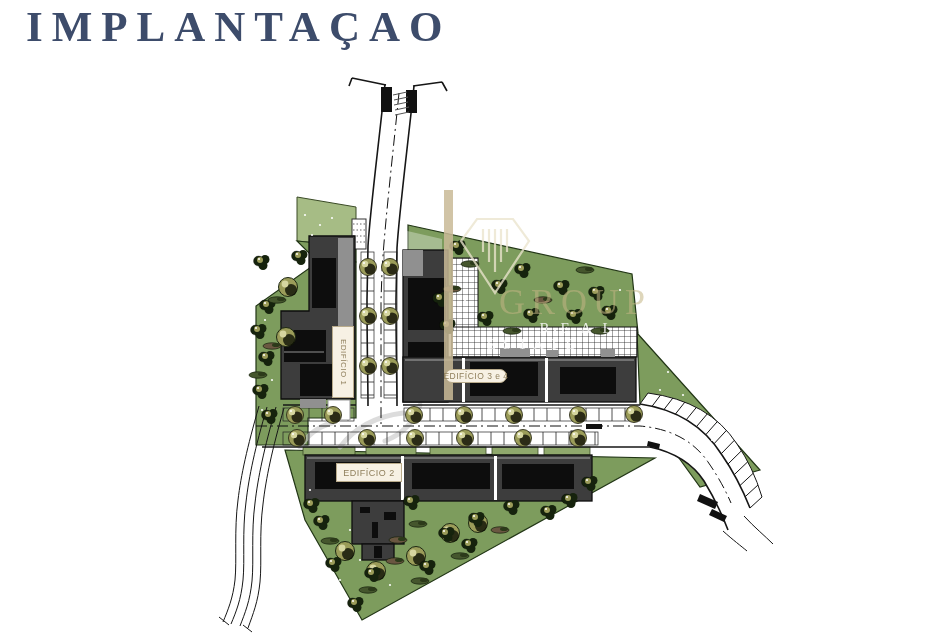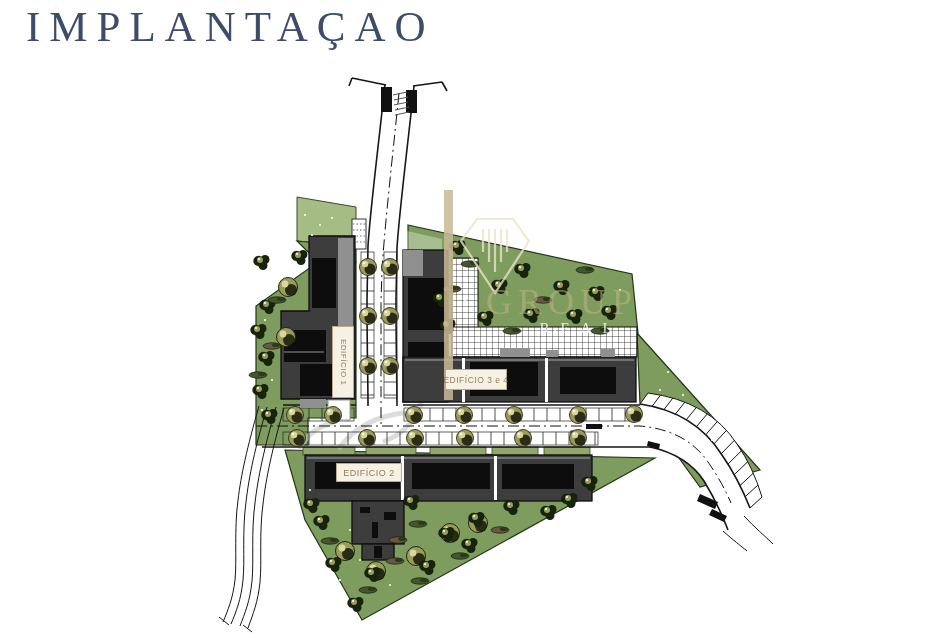--- a/index.html
+++ b/index.html
@@ -4,42 +4,42 @@
 <style>
   :root{
     --title-text:#3d4c6b; --green:#7d9c5d; --green-light:#a6bc85; --green-strip:#8fa86c;
     --building:#3d3d3d; --building-dark:#0d0d0d; --building-light:#909090;
     --label-text:#8f7f5c; --label-bg:#f7f1e4; --tan:#c9ba96; --road:#161616;
   }
   html,body{margin:0;padding:0;background:#fff;}
   .stage{position:relative;width:943px;height:638px;background:#fff;overflow:hidden;
          font-family:"Liberation Sans",sans-serif;}
   .title{position:absolute;left:26px;top:2px;font-family:"Liberation Serif",serif;
-         font-size:43px;font-weight:400;letter-spacing:9px;color:var(--title-text);white-space:nowrap;}
+         font-size:43px;font-weight:700;letter-spacing:9px;color:var(--title-text);white-space:nowrap;}
   svg.plan{position:absolute;left:0;top:0;}
   .grn{fill:var(--green);stroke:#223616;stroke-width:1.2;}
   .grnL{fill:var(--green-light);stroke:#3a4a26;stroke-width:1;}
   .strip{fill:var(--green-strip);stroke:#3a4a26;stroke-width:0.8;}
   .bld{fill:var(--building);stroke:#0e0e0e;stroke-width:1.3;}
   .blk{fill:var(--building-dark);}
   .glt{fill:var(--building-light);}
   .rd{stroke:var(--road);stroke-width:1.6;fill:none;}
   .rdthin{stroke:var(--road);stroke-width:1;fill:none;}
   .ctr{stroke:#111;stroke-width:1;fill:none;stroke-dasharray:11 4 2 4;}
   .wht{fill:#fff;}
   .swoosh{stroke:#c9c9c9;stroke-width:5;fill:none;opacity:.65;stroke-linecap:round;}
   .wline{stroke:#ffffff;stroke-width:1;opacity:.55;}
   .lbl{position:absolute;background:var(--label-bg);border:1px solid #b9ab8b;color:var(--label-text);
        display:flex;align-items:center;justify-content:center;font-size:8.5px;letter-spacing:.5px;
        box-sizing:border-box;white-space:nowrap;}
   #lbl-ed1{left:332px;top:326px;width:22px;height:72px;writing-mode:vertical-rl;font-size:8px;}
-  #lbl-ed34{left:445px;top:369px;width:62px;height:21px;}
+  #lbl-ed34{left:445px;top:369px;width:62px;height:14px;border-radius:7px;}
   #lbl-ed2{left:336px;top:463px;width:66px;height:19px;font-size:9px;text-align:right;}
   .wm{position:absolute;font-family:"Liberation Serif",serif;text-align:center;pointer-events:none;}
-  #wm-group{left:462px;top:281px;width:200px;font-size:36px;letter-spacing:6px;color:rgba(195,180,132,.55);}
+  #wm-group{left:450px;top:281px;width:200px;font-size:36px;letter-spacing:6px;color:rgba(195,180,132,.55);padding-left:25px;}
   #wm-real{left:468px;top:320px;width:130px;font-size:15px;letter-spacing:11px;color:rgba(255,255,255,.82);padding-left:48px;}
   #wm-estate{left:458px;top:336px;width:152px;font-size:15px;letter-spacing:7px;color:rgba(255,255,255,.82);}
 </style>
 </head>
 <body>
 
 <div class="stage">
 
   <div class="title">IMPLANTAÇAO</div>
 
@@ -592,13 +592,14 @@
       </g>
     </g>
   </svg>
 
   <div class="lbl" id="lbl-ed1">EDIFÍCIO 1</div>
   <div class="lbl" id="lbl-ed34">EDIFÍCIO 3 e 4</div>
   <div class="lbl" id="lbl-ed2">EDIFÍCIO 2</div>
 
   <div class="wm" id="wm-group">GROUP</div>
   <div class="wm" id="wm-real">REAL</div>
+  <div class="wm" id="wm-estate">ESTATE</div>
 </div>
 
 </body></html>

